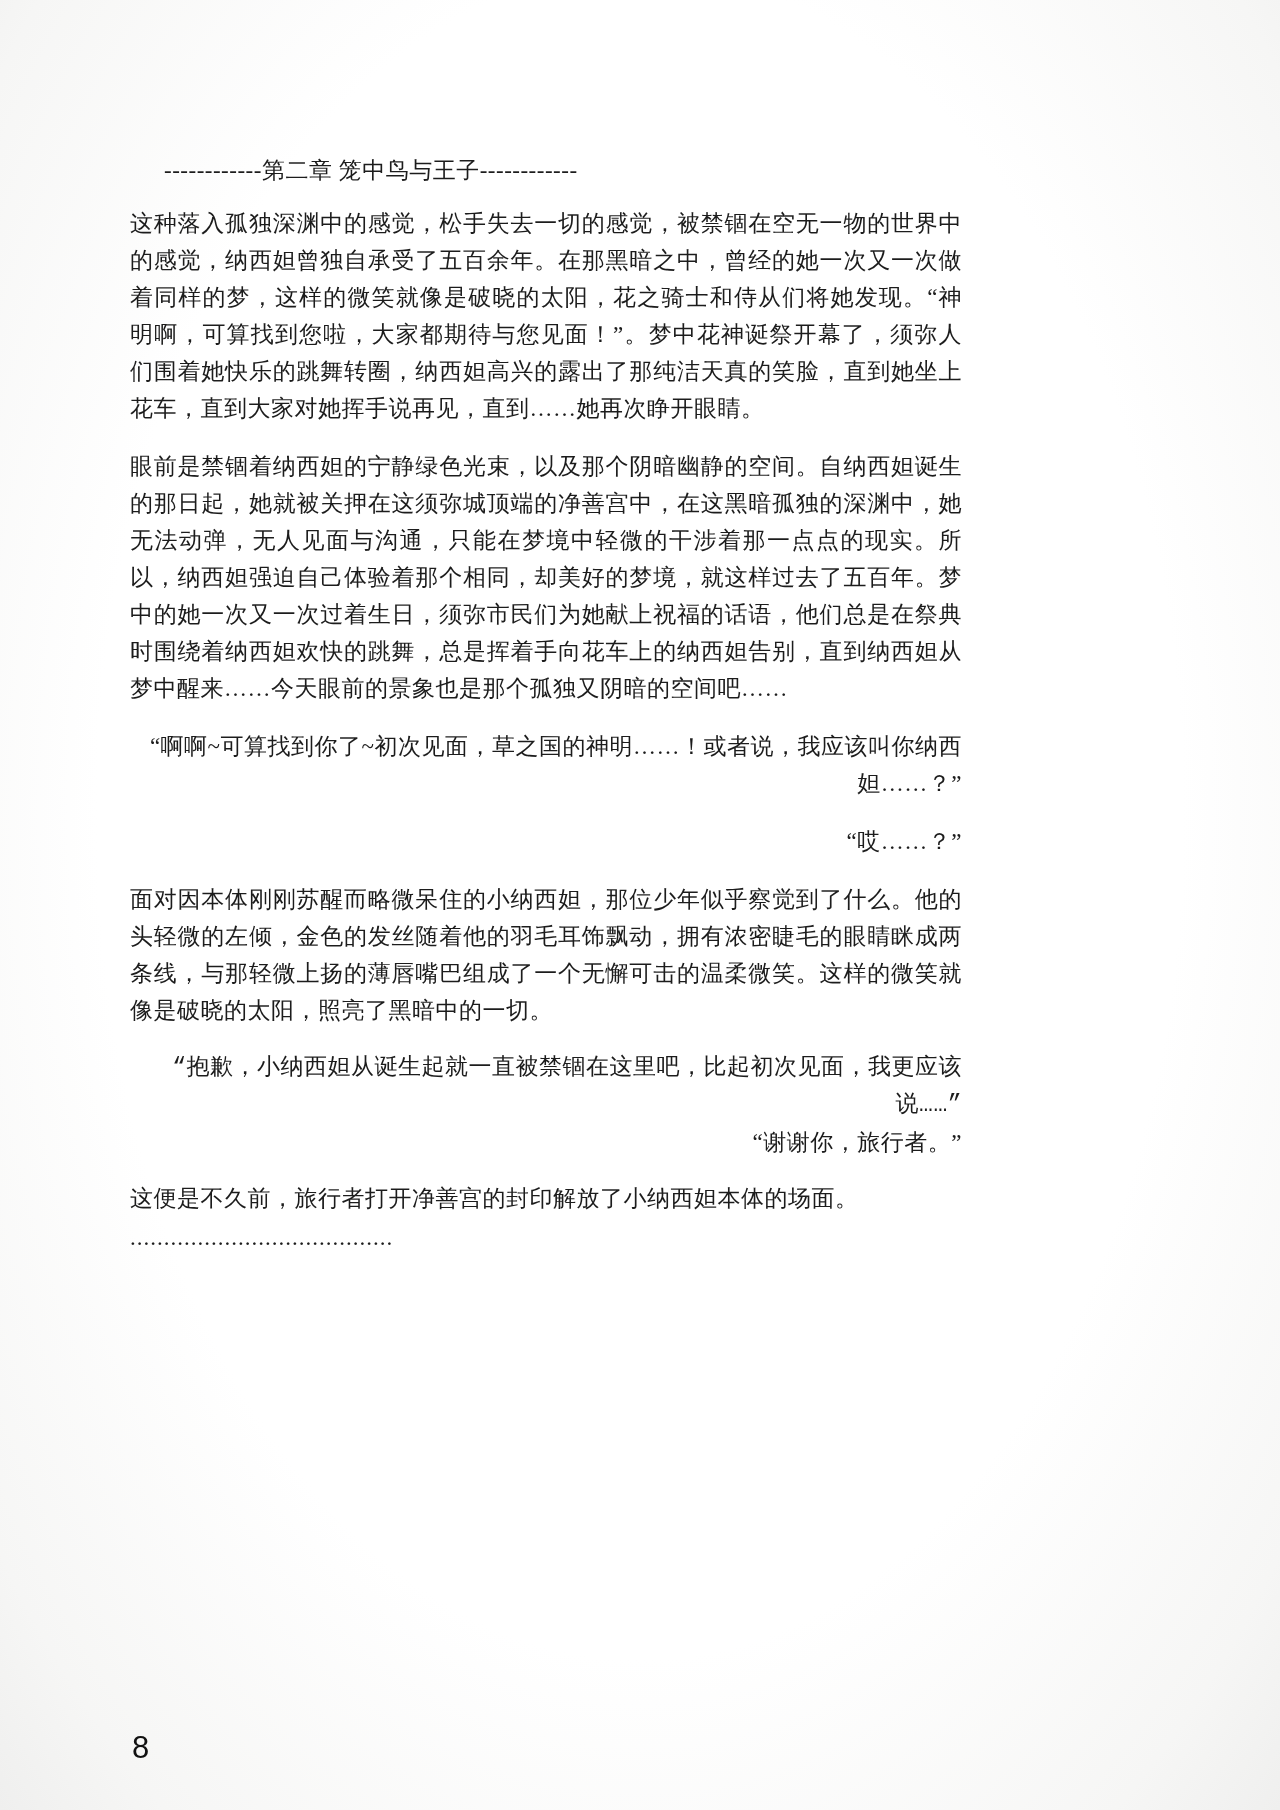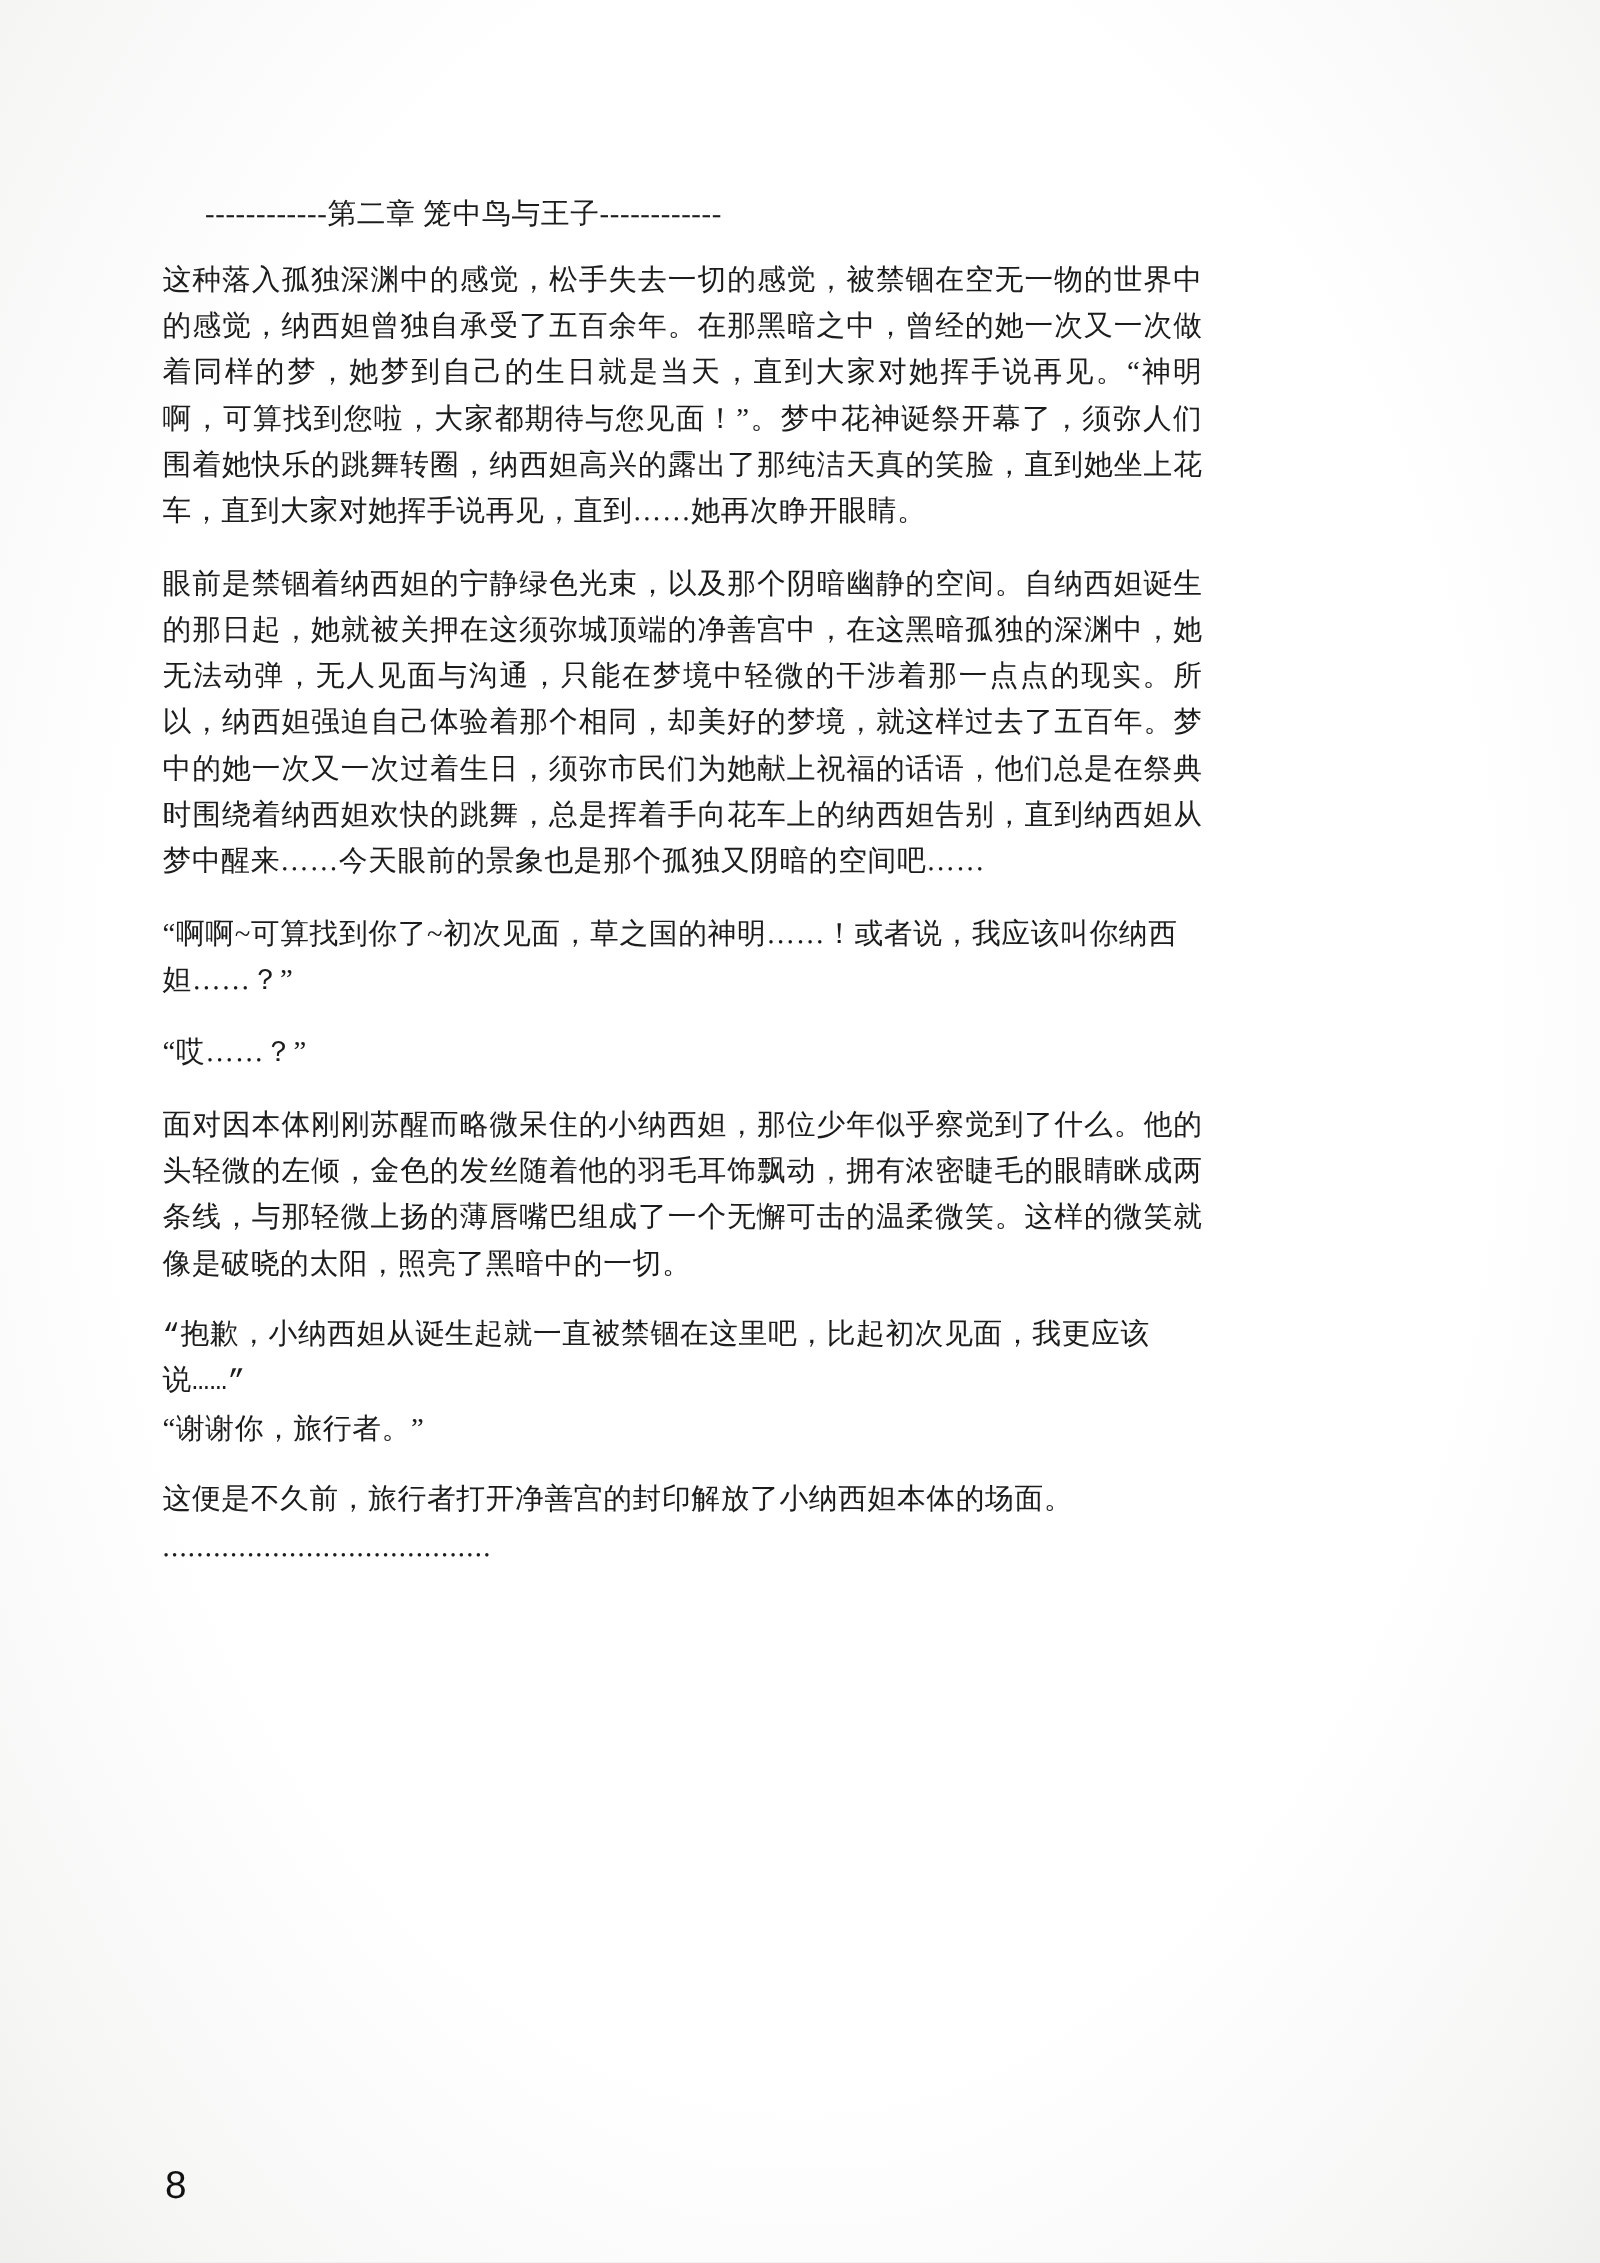--- a/index.html
+++ b/index.html
@@ -33,21 +33,21 @@
     white-space: nowrap;
   }
   .para {
     font-size: 23px;
     line-height: 37px;
     margin: 0 0 21px 0;
     text-align: justify;
     letter-spacing: 0.5px;
   }
   .para.dialogue {
-    text-align: left;
+    text-align: right;
   }
   .para.tight {
     margin-bottom: 0;
     font-family: Liberation Mono, monospace;
   }
   .para.dots {
     margin-top: 0;
     letter-spacing: 1px;
   }
   .page-number {
@@ -59,21 +59,21 @@
     font-family: "Liberation Sans", "DejaVu Sans", sans-serif;
   }
 </style>
 </head>
 <body>
 
 <div class="page">
   <div class="doc">
     <div class="chapter-heading">------------第二章 笼中鸟与王子------------</div>
 
-    <p class="para body">这种落入孤独深渊中的感觉，松手失去一切的感觉，被禁锢在空无一物的世界中的感觉，纳西妲曾独自承受了五百余年。在那黑暗之中，曾经的她一次又一次做着同样的梦，她梦到自己的生日就是当天，直到大家对她挥手说再见。“神明啊，可算找到您啦，大家都期待与您见面！”。梦中花神诞祭开幕了，须弥人们围着她快乐的跳舞转圈，纳西妲高兴的露出了那纯洁天真的笑脸，直到她坐上花车，直到大家对她挥手说再见，直到……她再次睁开眼睛。</p>
+    <p class="para body">这种落入孤独深渊中的感觉，松手失去一切的感觉，被禁锢在空无一物的世界中的感觉，纳西妲曾独自承受了五百余年。在那黑暗之中，曾经的她一次又一次做着同样的梦，这样的微笑就像是破晓的太阳，花之骑士和侍从们将她发现。“神明啊，可算找到您啦，大家都期待与您见面！”。梦中花神诞祭开幕了，须弥人们围着她快乐的跳舞转圈，纳西妲高兴的露出了那纯洁天真的笑脸，直到她坐上花车，直到大家对她挥手说再见，直到……她再次睁开眼睛。</p>
 
     <p class="para body">眼前是禁锢着纳西妲的宁静绿色光束，以及那个阴暗幽静的空间。自纳西妲诞生的那日起，她就被关押在这须弥城顶端的净善宫中，在这黑暗孤独的深渊中，她无法动弹，无人见面与沟通，只能在梦境中轻微的干涉着那一点点的现实。所以，纳西妲强迫自己体验着那个相同，却美好的梦境，就这样过去了五百年。梦中的她一次又一次过着生日，须弥市民们为她献上祝福的话语，他们总是在祭典时围绕着纳西妲欢快的跳舞，总是挥着手向花车上的纳西妲告别，直到纳西妲从梦中醒来……今天眼前的景象也是那个孤独又阴暗的空间吧……</p>
 
     <p class="para dialogue">“啊啊~可算找到你了~初次见面，草之国的神明……！或者说，我应该叫你纳西妲……？”</p>
 
     <p class="para dialogue">“哎……？”</p>
 
 
     <p class="para body">面对因本体刚刚苏醒而略微呆住的小纳西妲，那位少年似乎察觉到了什么。他的头轻微的左倾，金色的发丝随着他的羽毛耳饰飘动，拥有浓密睫毛的眼睛眯成两条线，与那轻微上扬的薄唇嘴巴组成了一个无懈可击的温柔微笑。这样的微笑就像是破晓的太阳，照亮了黑暗中的一切。</p>
 

